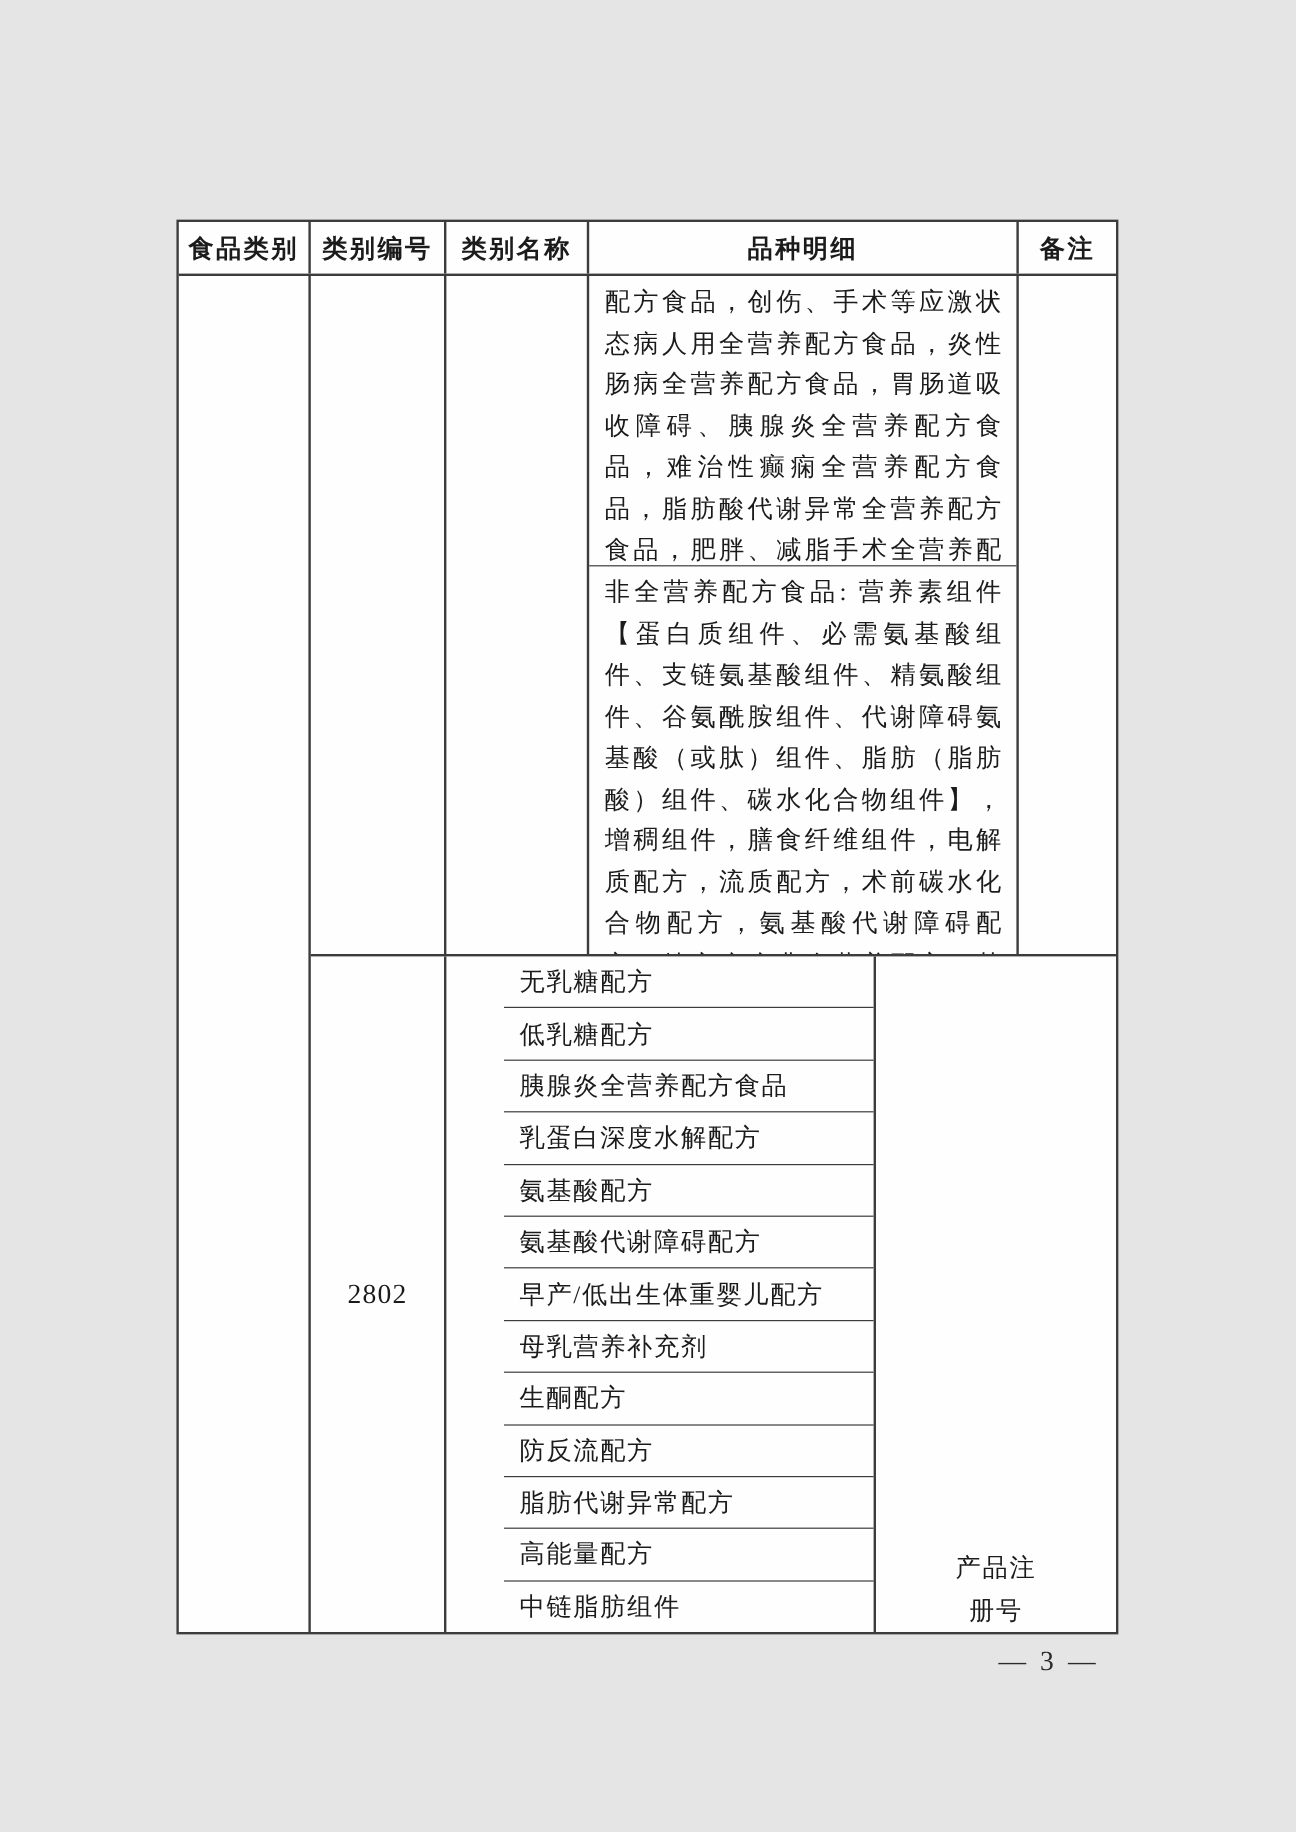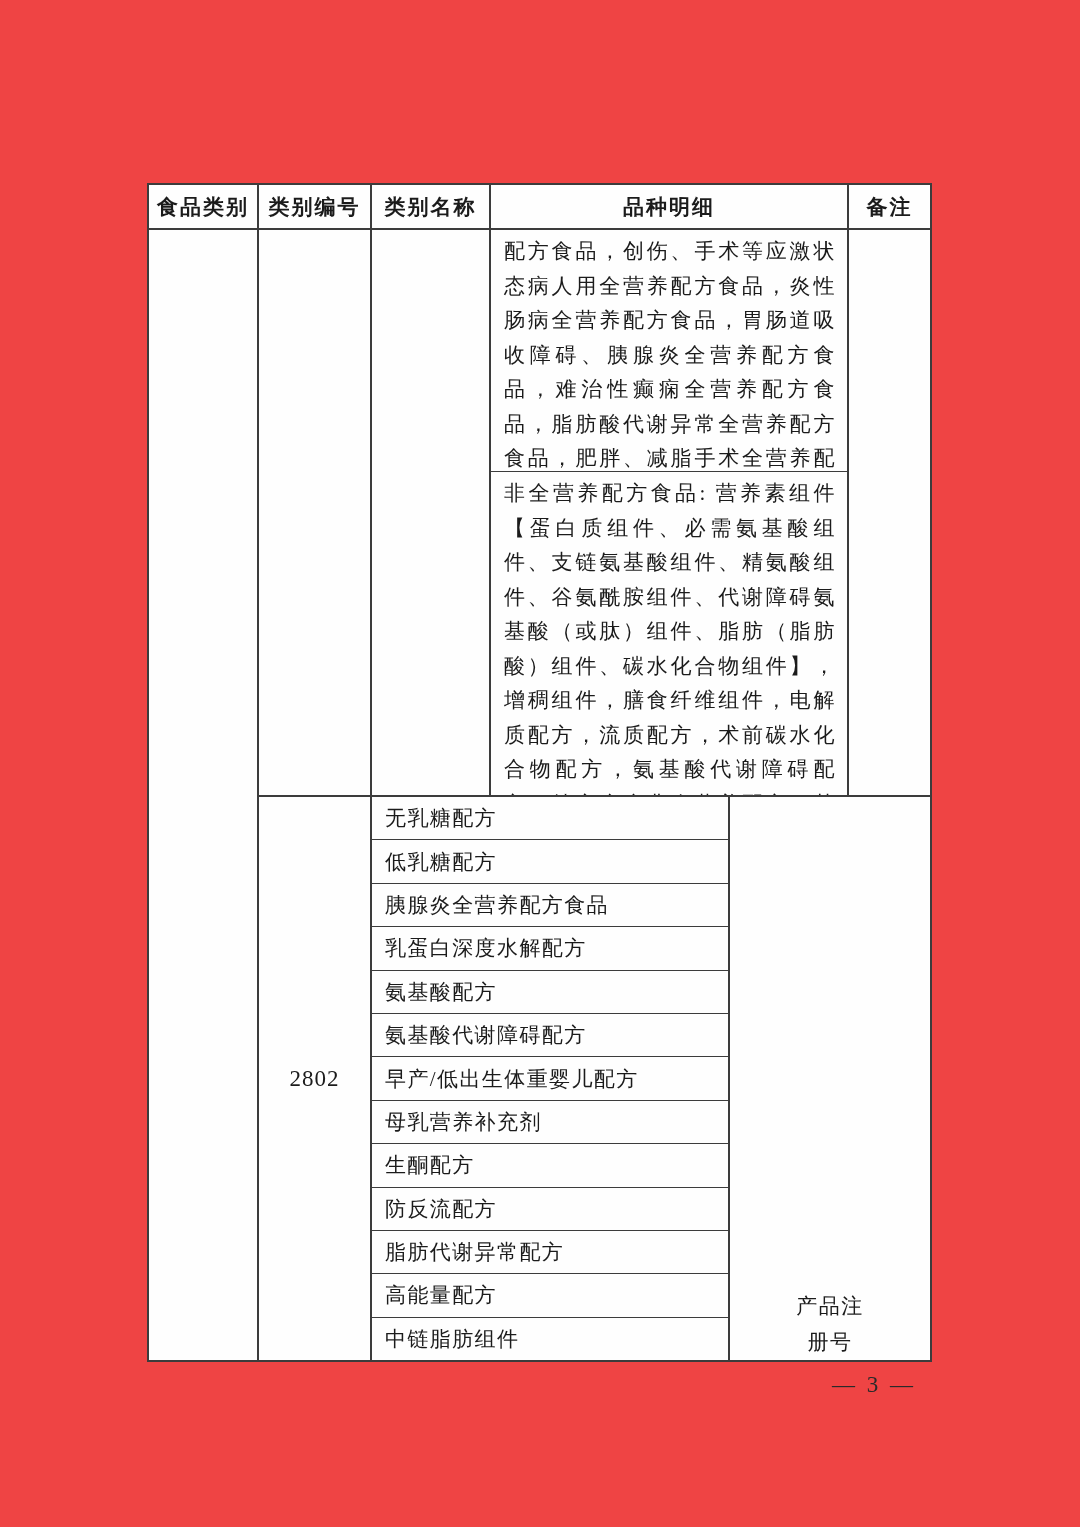--- a/index.html
+++ b/index.html
@@ -4,21 +4,21 @@
 <style>
   html, body {
     margin: 0;
     padding: 0;
     background: #ffffff;
   }
   .page {
     position: relative;
     width: 1080px;
     height: 1527px;
-    background: #ef4444;
+    background: #e5e5e5;
     font-family: "Liberation Serif", serif;
     color: #1b1b1b;
     overflow: hidden;
   }
   .doc-table {
     position: absolute;
     left: 147px;
     top: 183px;
     width: 785px;
     height: 1179px;
@@ -143,20 +143,21 @@
     flex: 1;
     box-sizing: border-box;
     border-bottom: 1px solid #3c3c3c;
     display: flex;
     align-items: center;
     padding-left: 13px;
     font-size: 21px;
     letter-spacing: 1.4px;
     white-space: nowrap;
     overflow: hidden;
+    margin-left: 48px;
   }
   .variety-row:last-child { border-bottom: none; }
 
   .page-number {
     position: absolute;
     top: 1372px;
     left: 818px;
     width: 112px;
     text-align: center;
     font-size: 23px;

